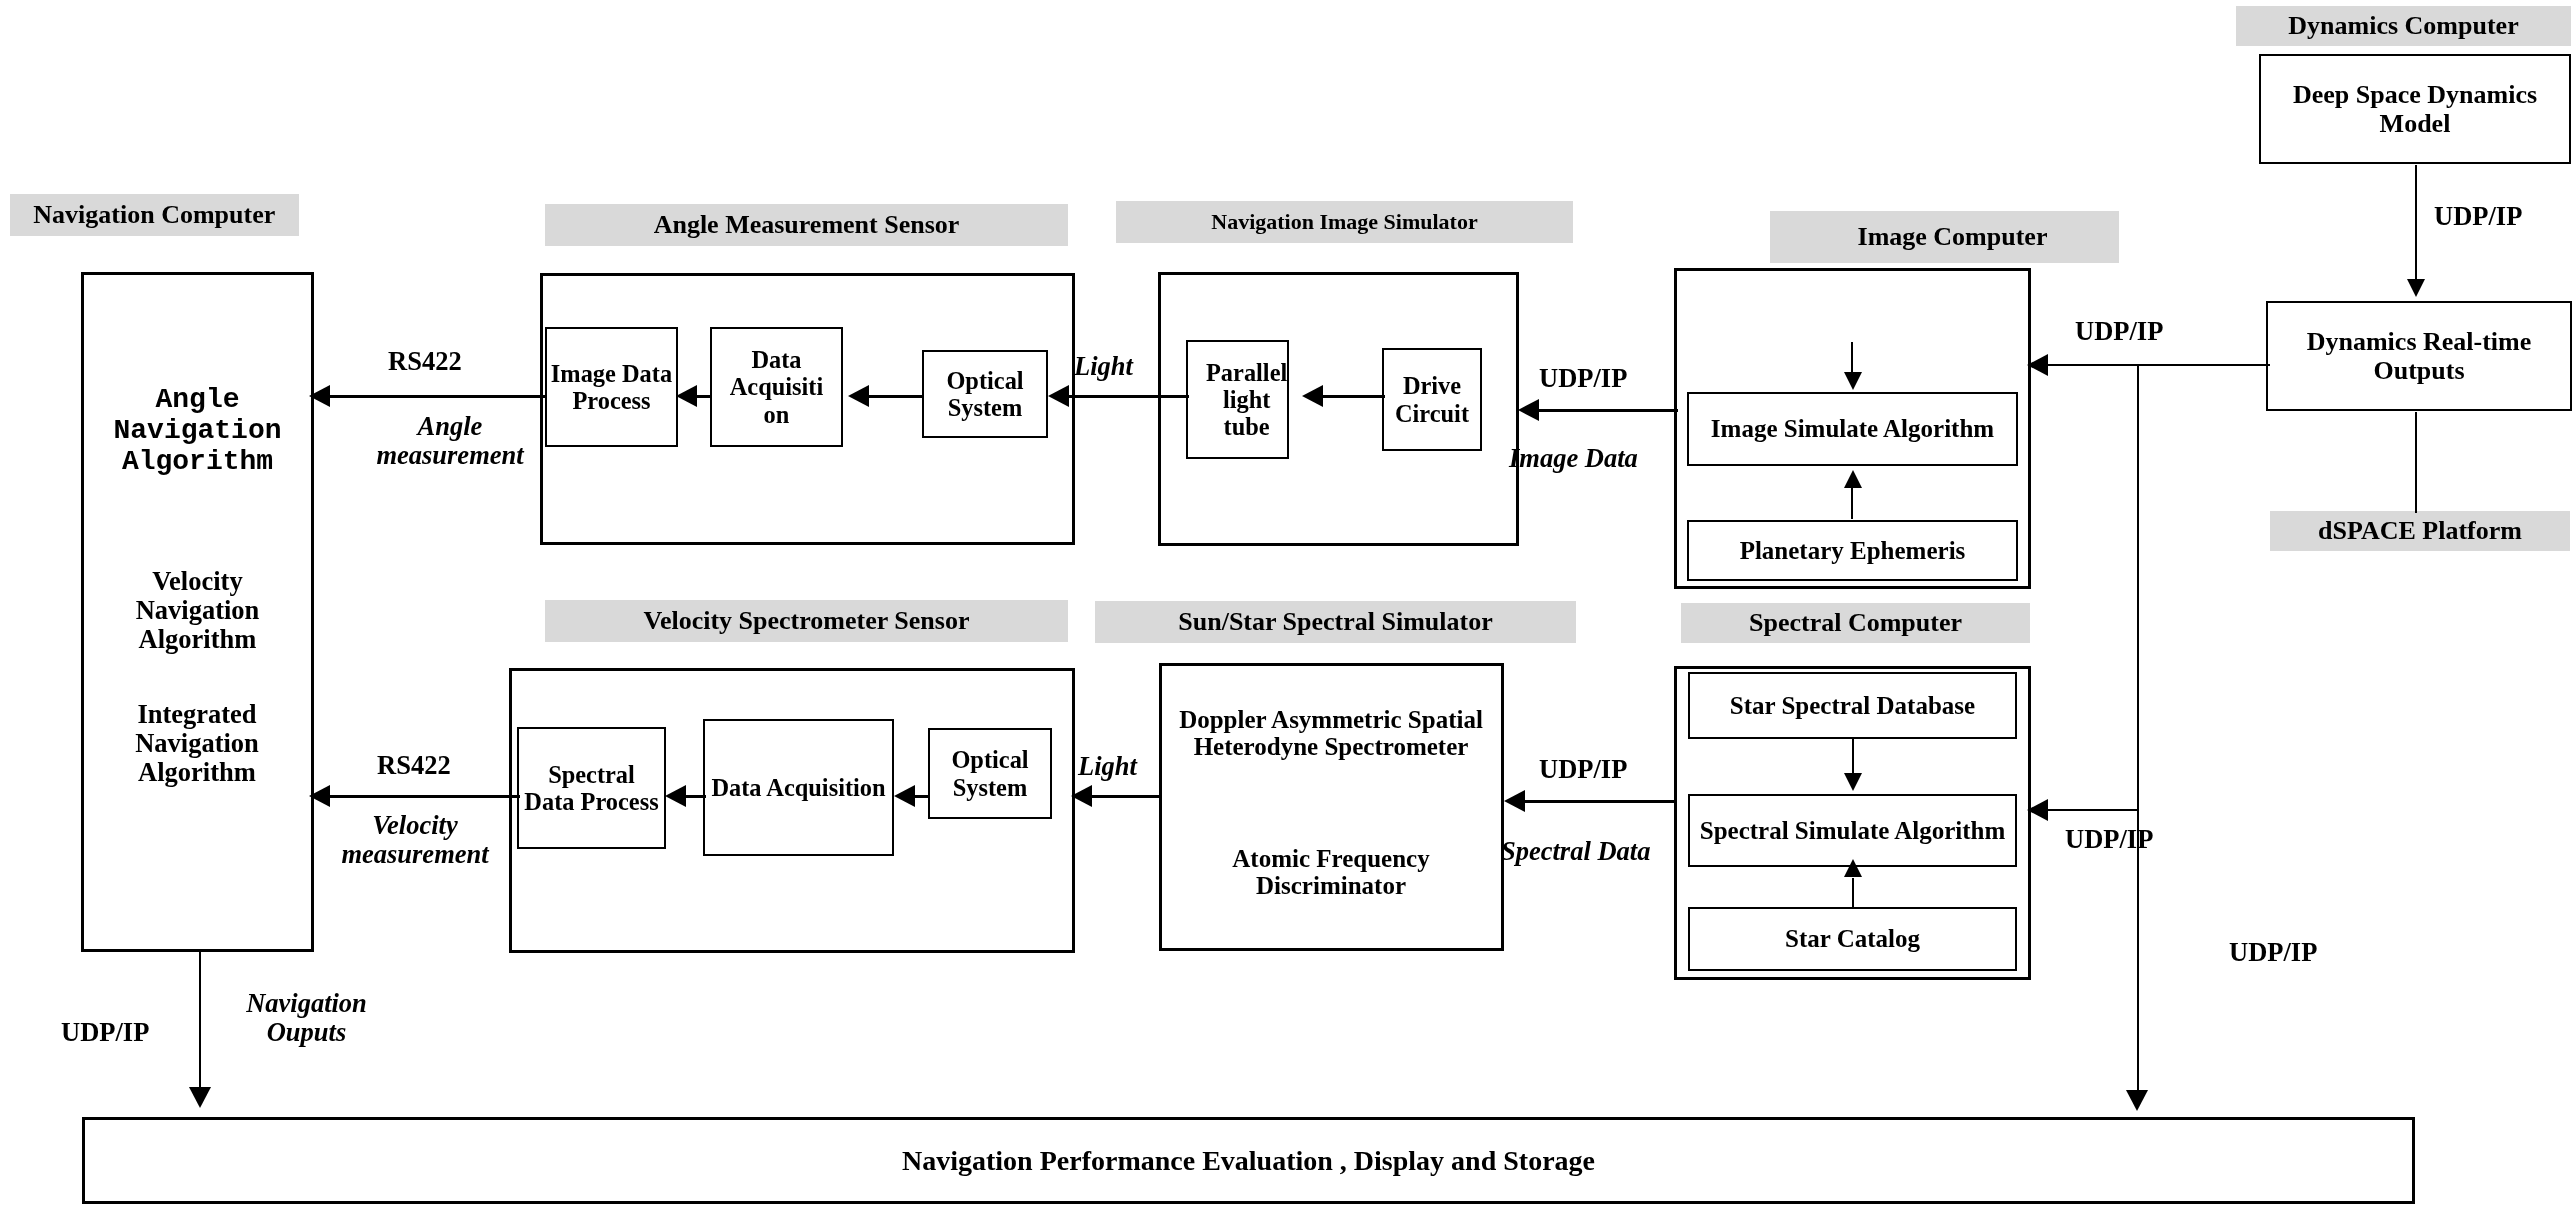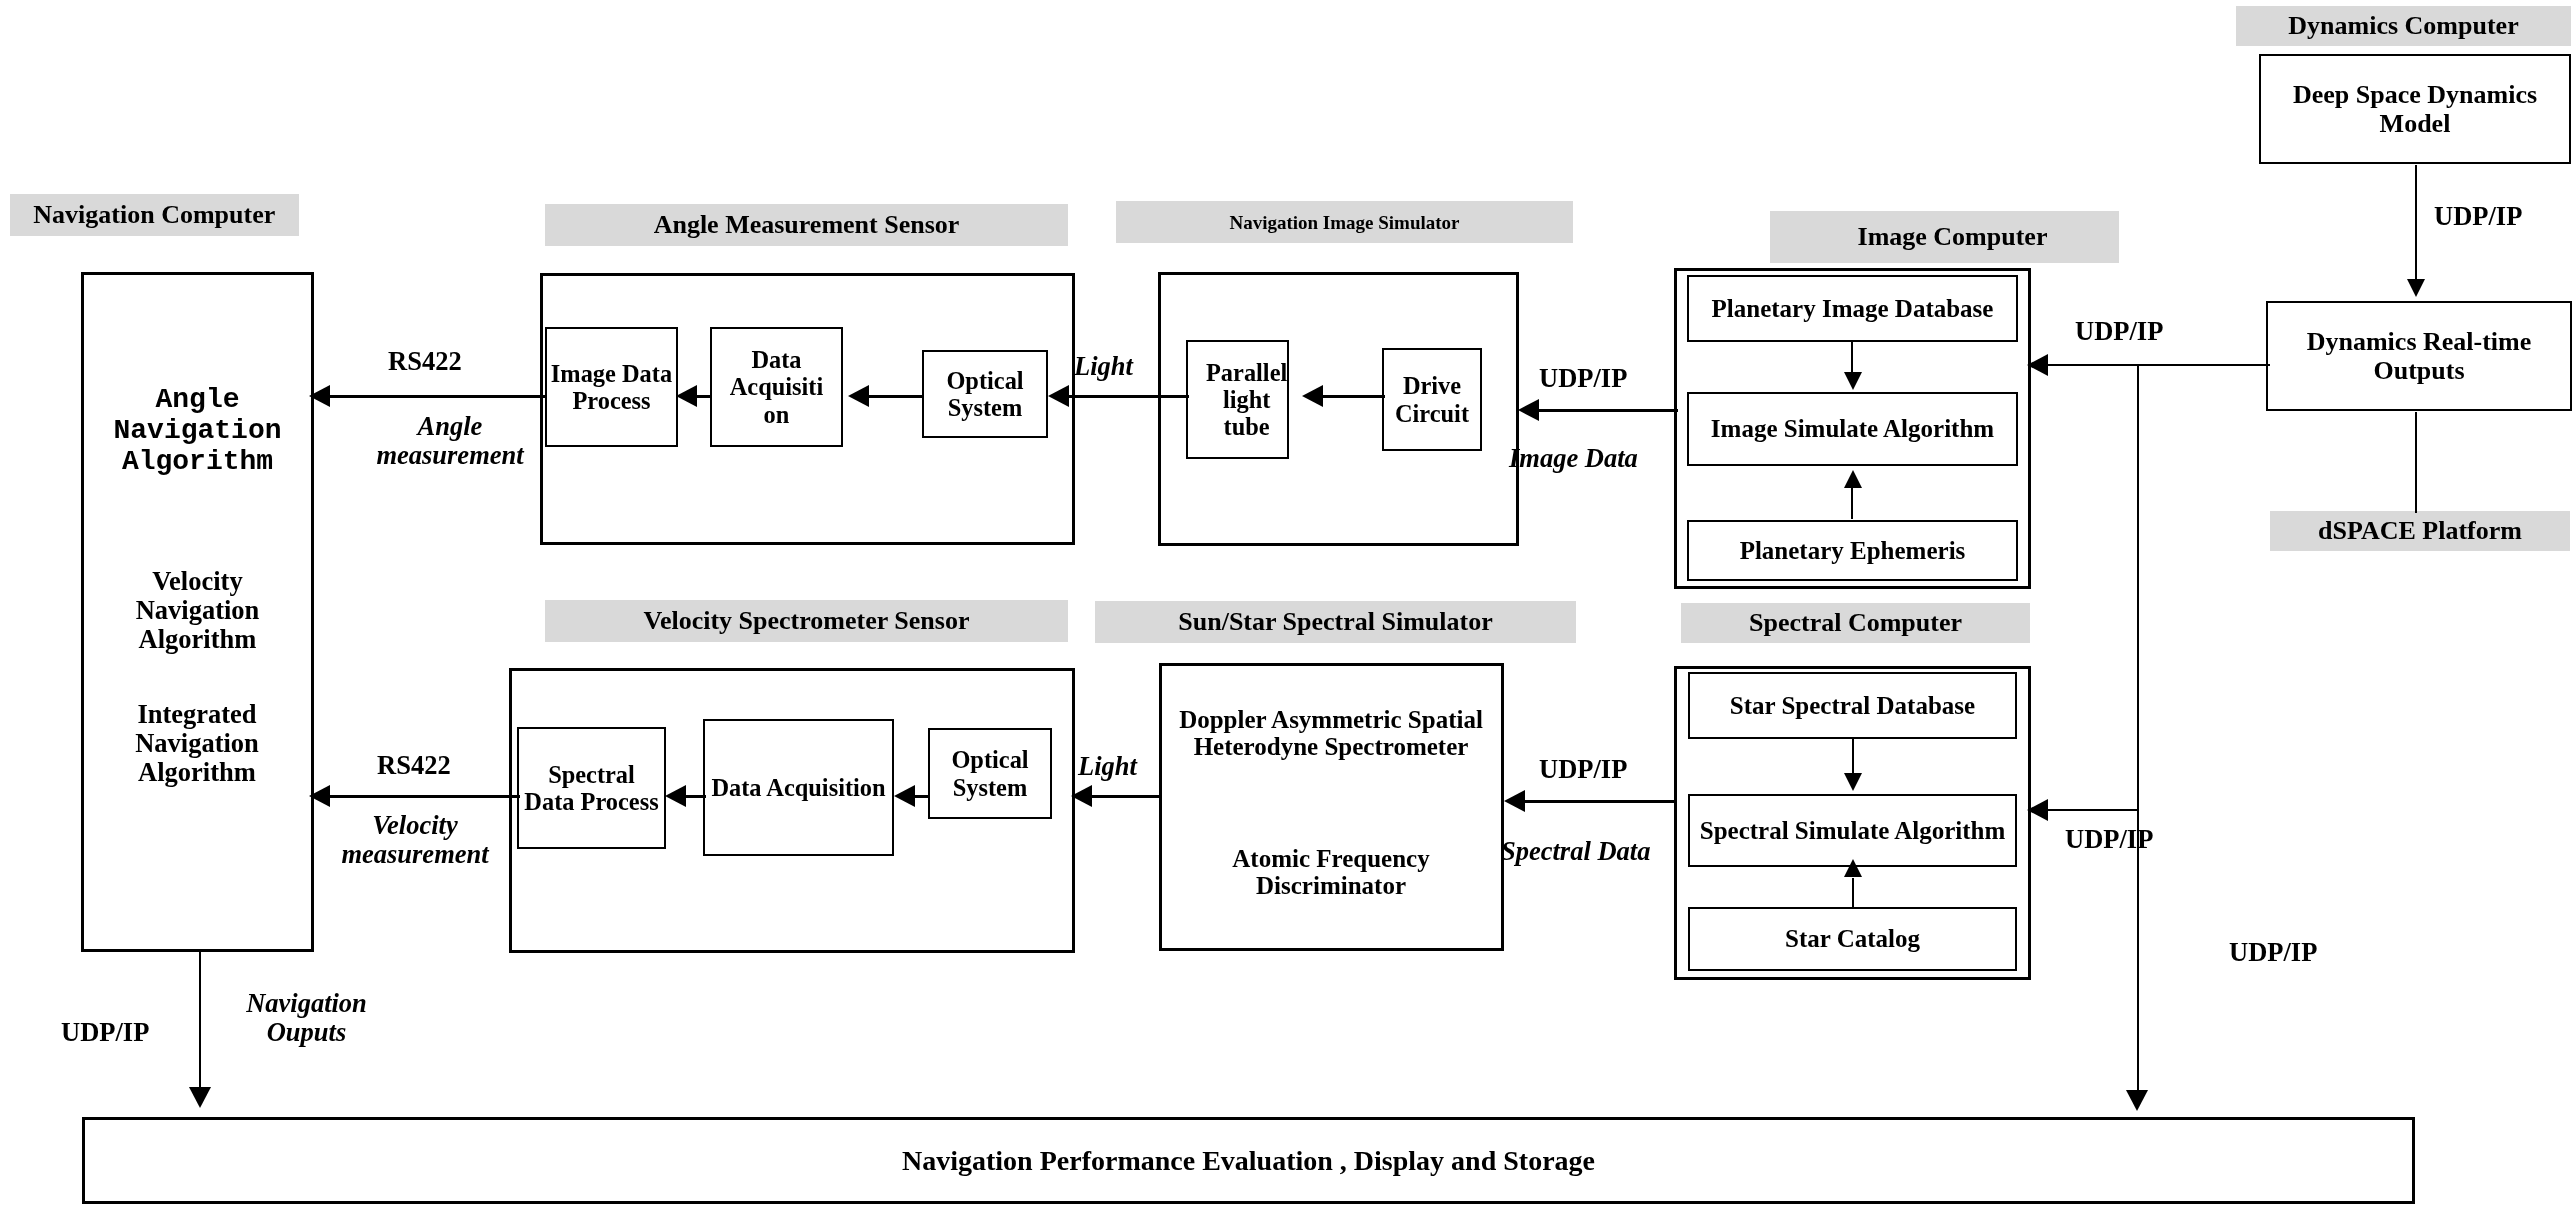--- a/index.html
+++ b/index.html
@@ -84,21 +84,21 @@
 </style>
 </head>
 <body>
 
 <div id="root">
 
   <div class="abs caption" style="left:9.8px;top:194px;width:289px;height:42px;font-size:26px;">Navigation Computer</div>
 
   <div class="abs caption" style="left:545px;top:204px;width:523px;height:42px;font-size:26px;">Angle Measurement Sensor</div>
 
-  <div class="abs caption" style="left:1116px;top:201px;width:457px;height:42px;font-size:19px;">Navigation Image Simulator</div>
+  <div class="abs caption" style="left:1116px;top:201px;width:457px;height:42px;font-size:22px;">Navigation Image Simulator</div>
 
   <div class="abs caption" style="left:1770px;top:211px;width:349px;height:52px;font-size:26px;padding-left:16px;">Image Computer</div>
 
   <div class="abs caption" style="left:2236px;top:5.6px;width:335px;height:40px;font-size:26px;">Dynamics Computer</div>
 
   <div class="abs caption" style="left:2270px;top:511px;width:300px;height:40px;font-size:26px;">dSPACE Platform</div>
 
   <div class="abs caption" style="left:545px;top:600px;width:523px;height:42px;font-size:26px;">Velocity Spectrometer Sensor</div>
 
   <div class="abs caption" style="left:1095px;top:601px;width:481px;height:42px;font-size:26px;">Sun/Star Spectral Simulator</div>
@@ -122,21 +122,20 @@
   <div class="abs box thin" style="left:922px;top:350px;width:126px;height:88px;font-size:24.4px;">Optical System</div>
 
   <div class="abs box thick" style="left:1158px;top:272px;width:361px;height:274px;display:block;padding:0;"></div>
 
   <div class="abs box thin" style="left:1186px;top:340px;width:103px;height:119px;font-size:24.4px;padding-left:21px;">Parallel light tube</div>
 
   <div class="abs box thin" style="left:1382px;top:348px;width:100px;height:103px;font-size:24.4px;">Drive Circuit</div>
 
   <div class="abs box thick" style="left:1674px;top:268px;width:357px;height:321px;display:block;padding:0;"></div>
 
-  <div class="abs box thin" style="left:1687px;top:275px;width:331px;height:67px;font-size:25px;">Planetary Image Database</div>
 
   <div class="abs box thin" style="left:1687px;top:392px;width:331px;height:74px;font-size:25px;">Image Simulate Algorithm</div>
 
   <div class="abs box thin" style="left:1687px;top:520px;width:331px;height:61px;font-size:25px;">Planetary Ephemeris</div>
 
   <div class="abs vline thin2" style="left:1851px;top:342px;height:32px;"></div>
   <div class="abs arrow-d sm" style="left:1844px;top:372px;"></div>
 
   <div class="abs vline thin2" style="left:1851px;top:488px;height:31px;"></div>
   <div class="abs arrow-u sm" style="left:1844px;top:470px;"></div>

